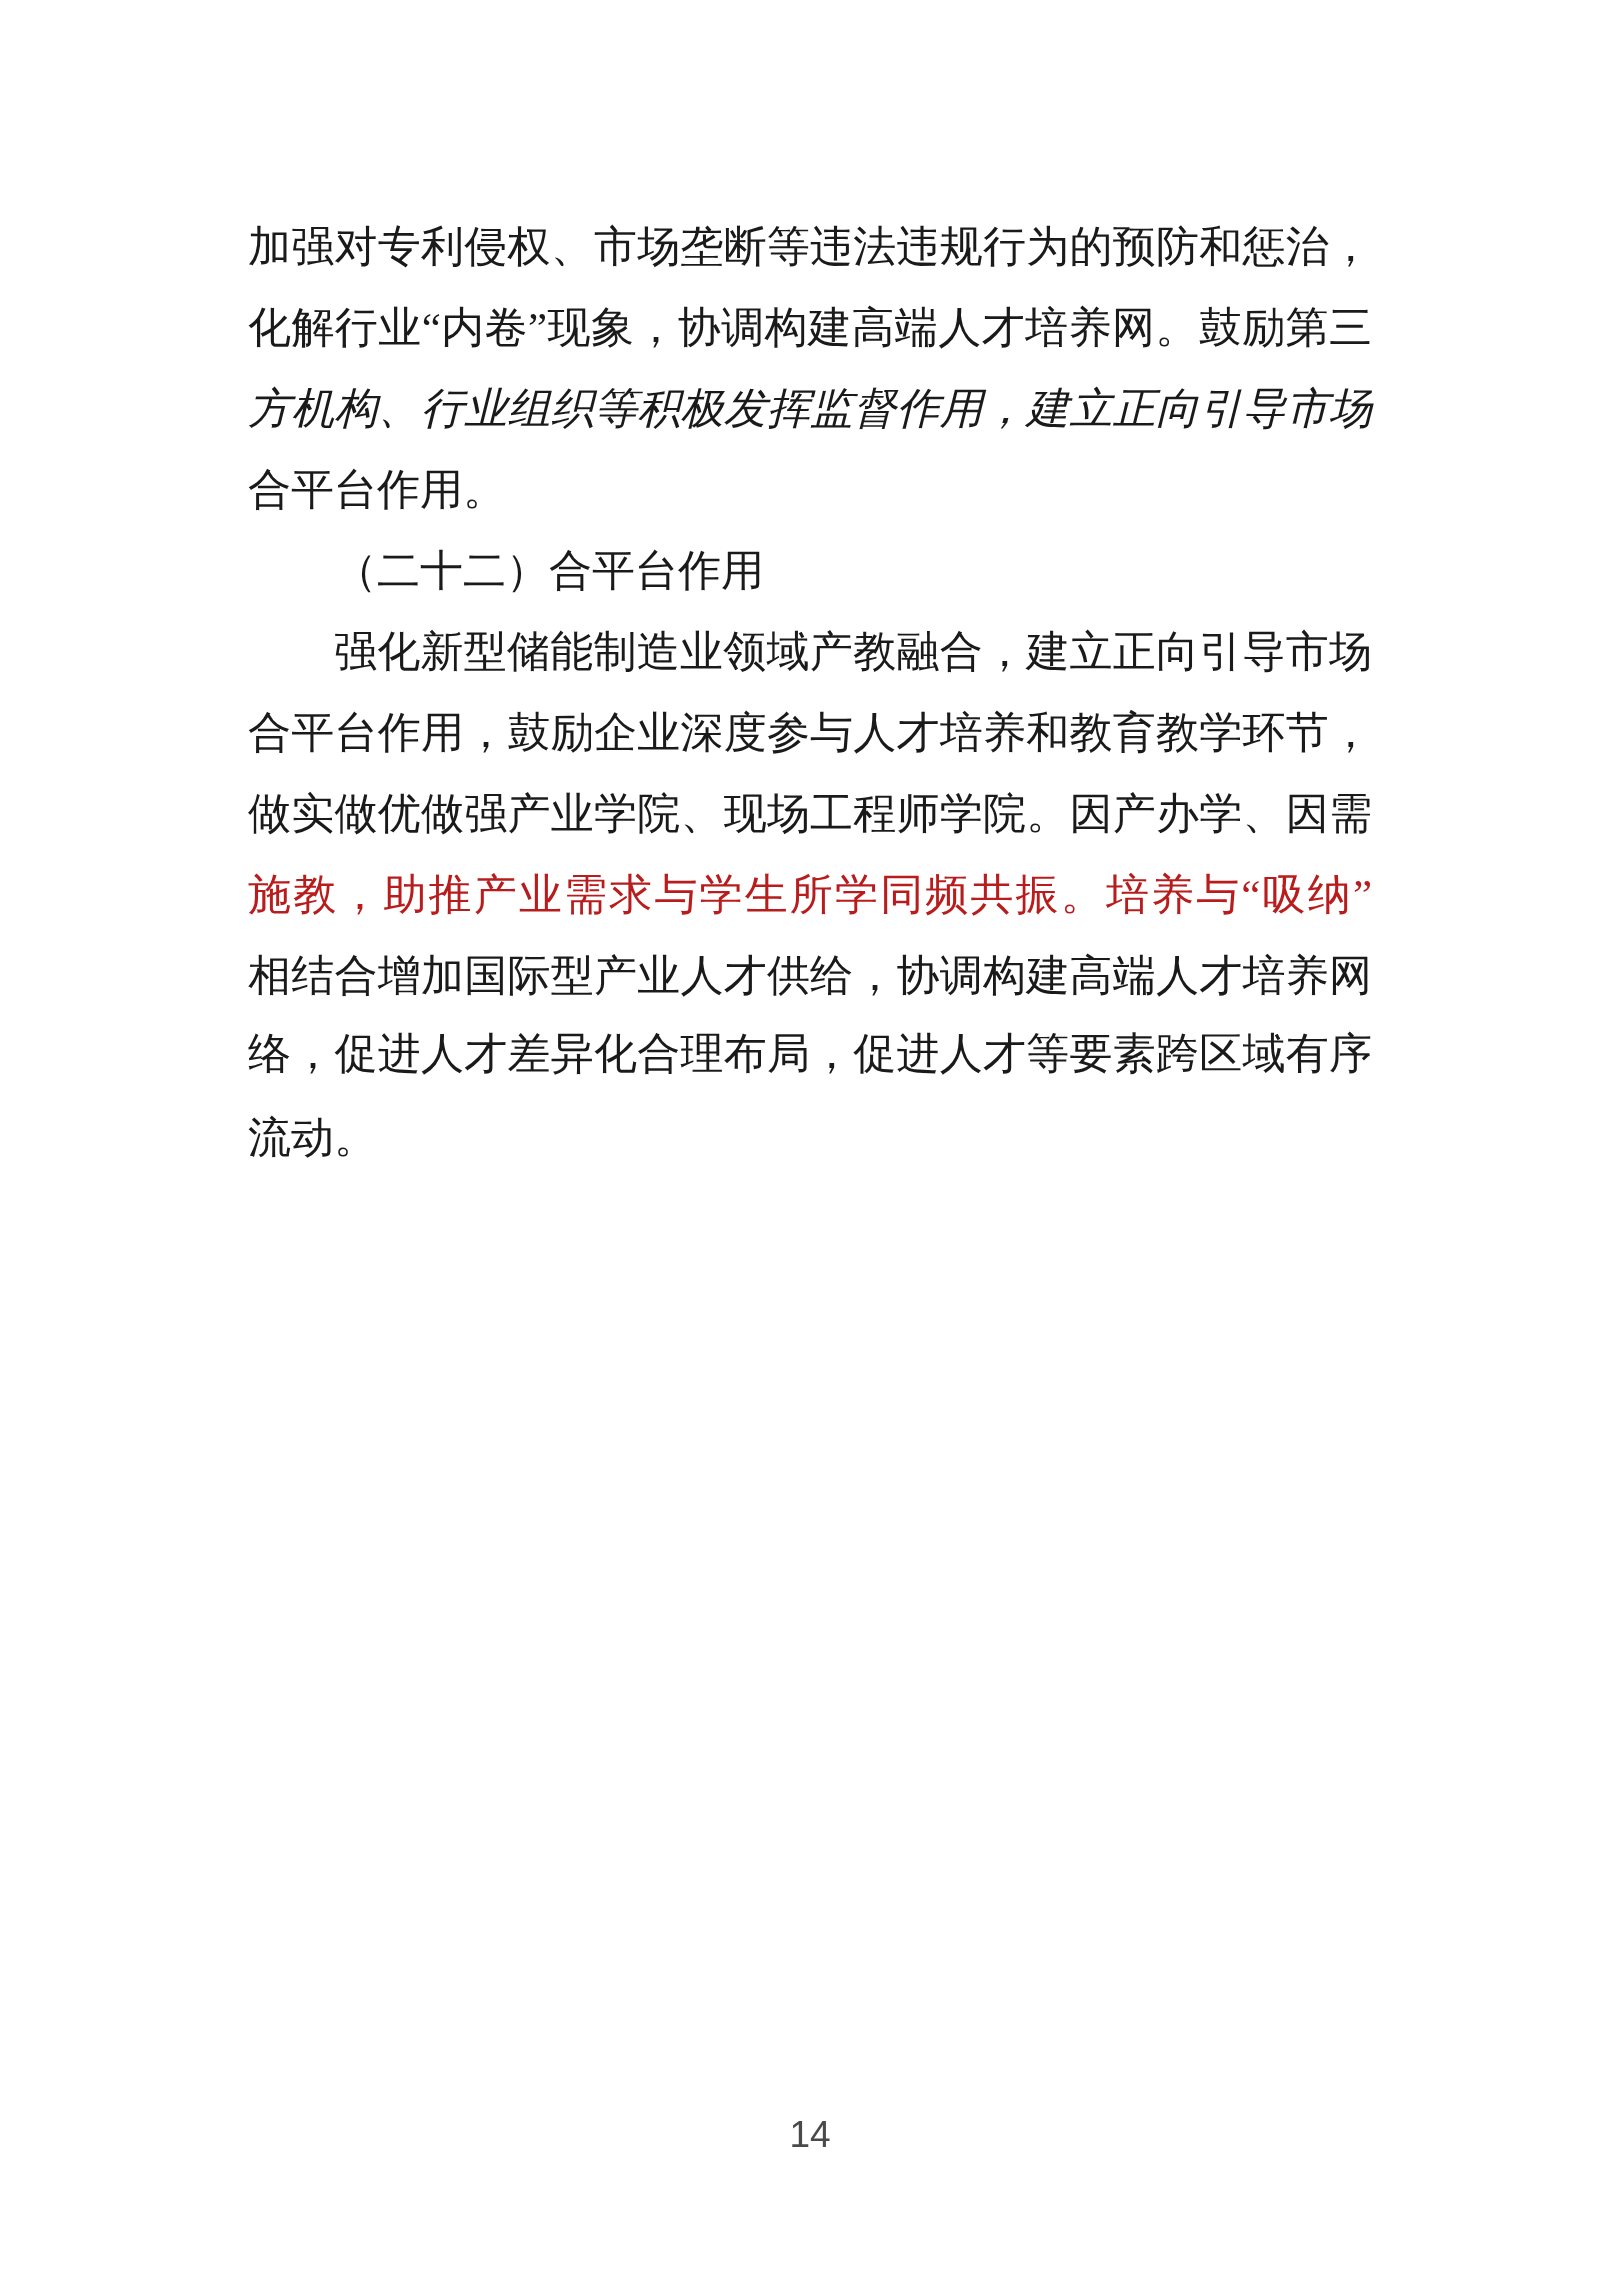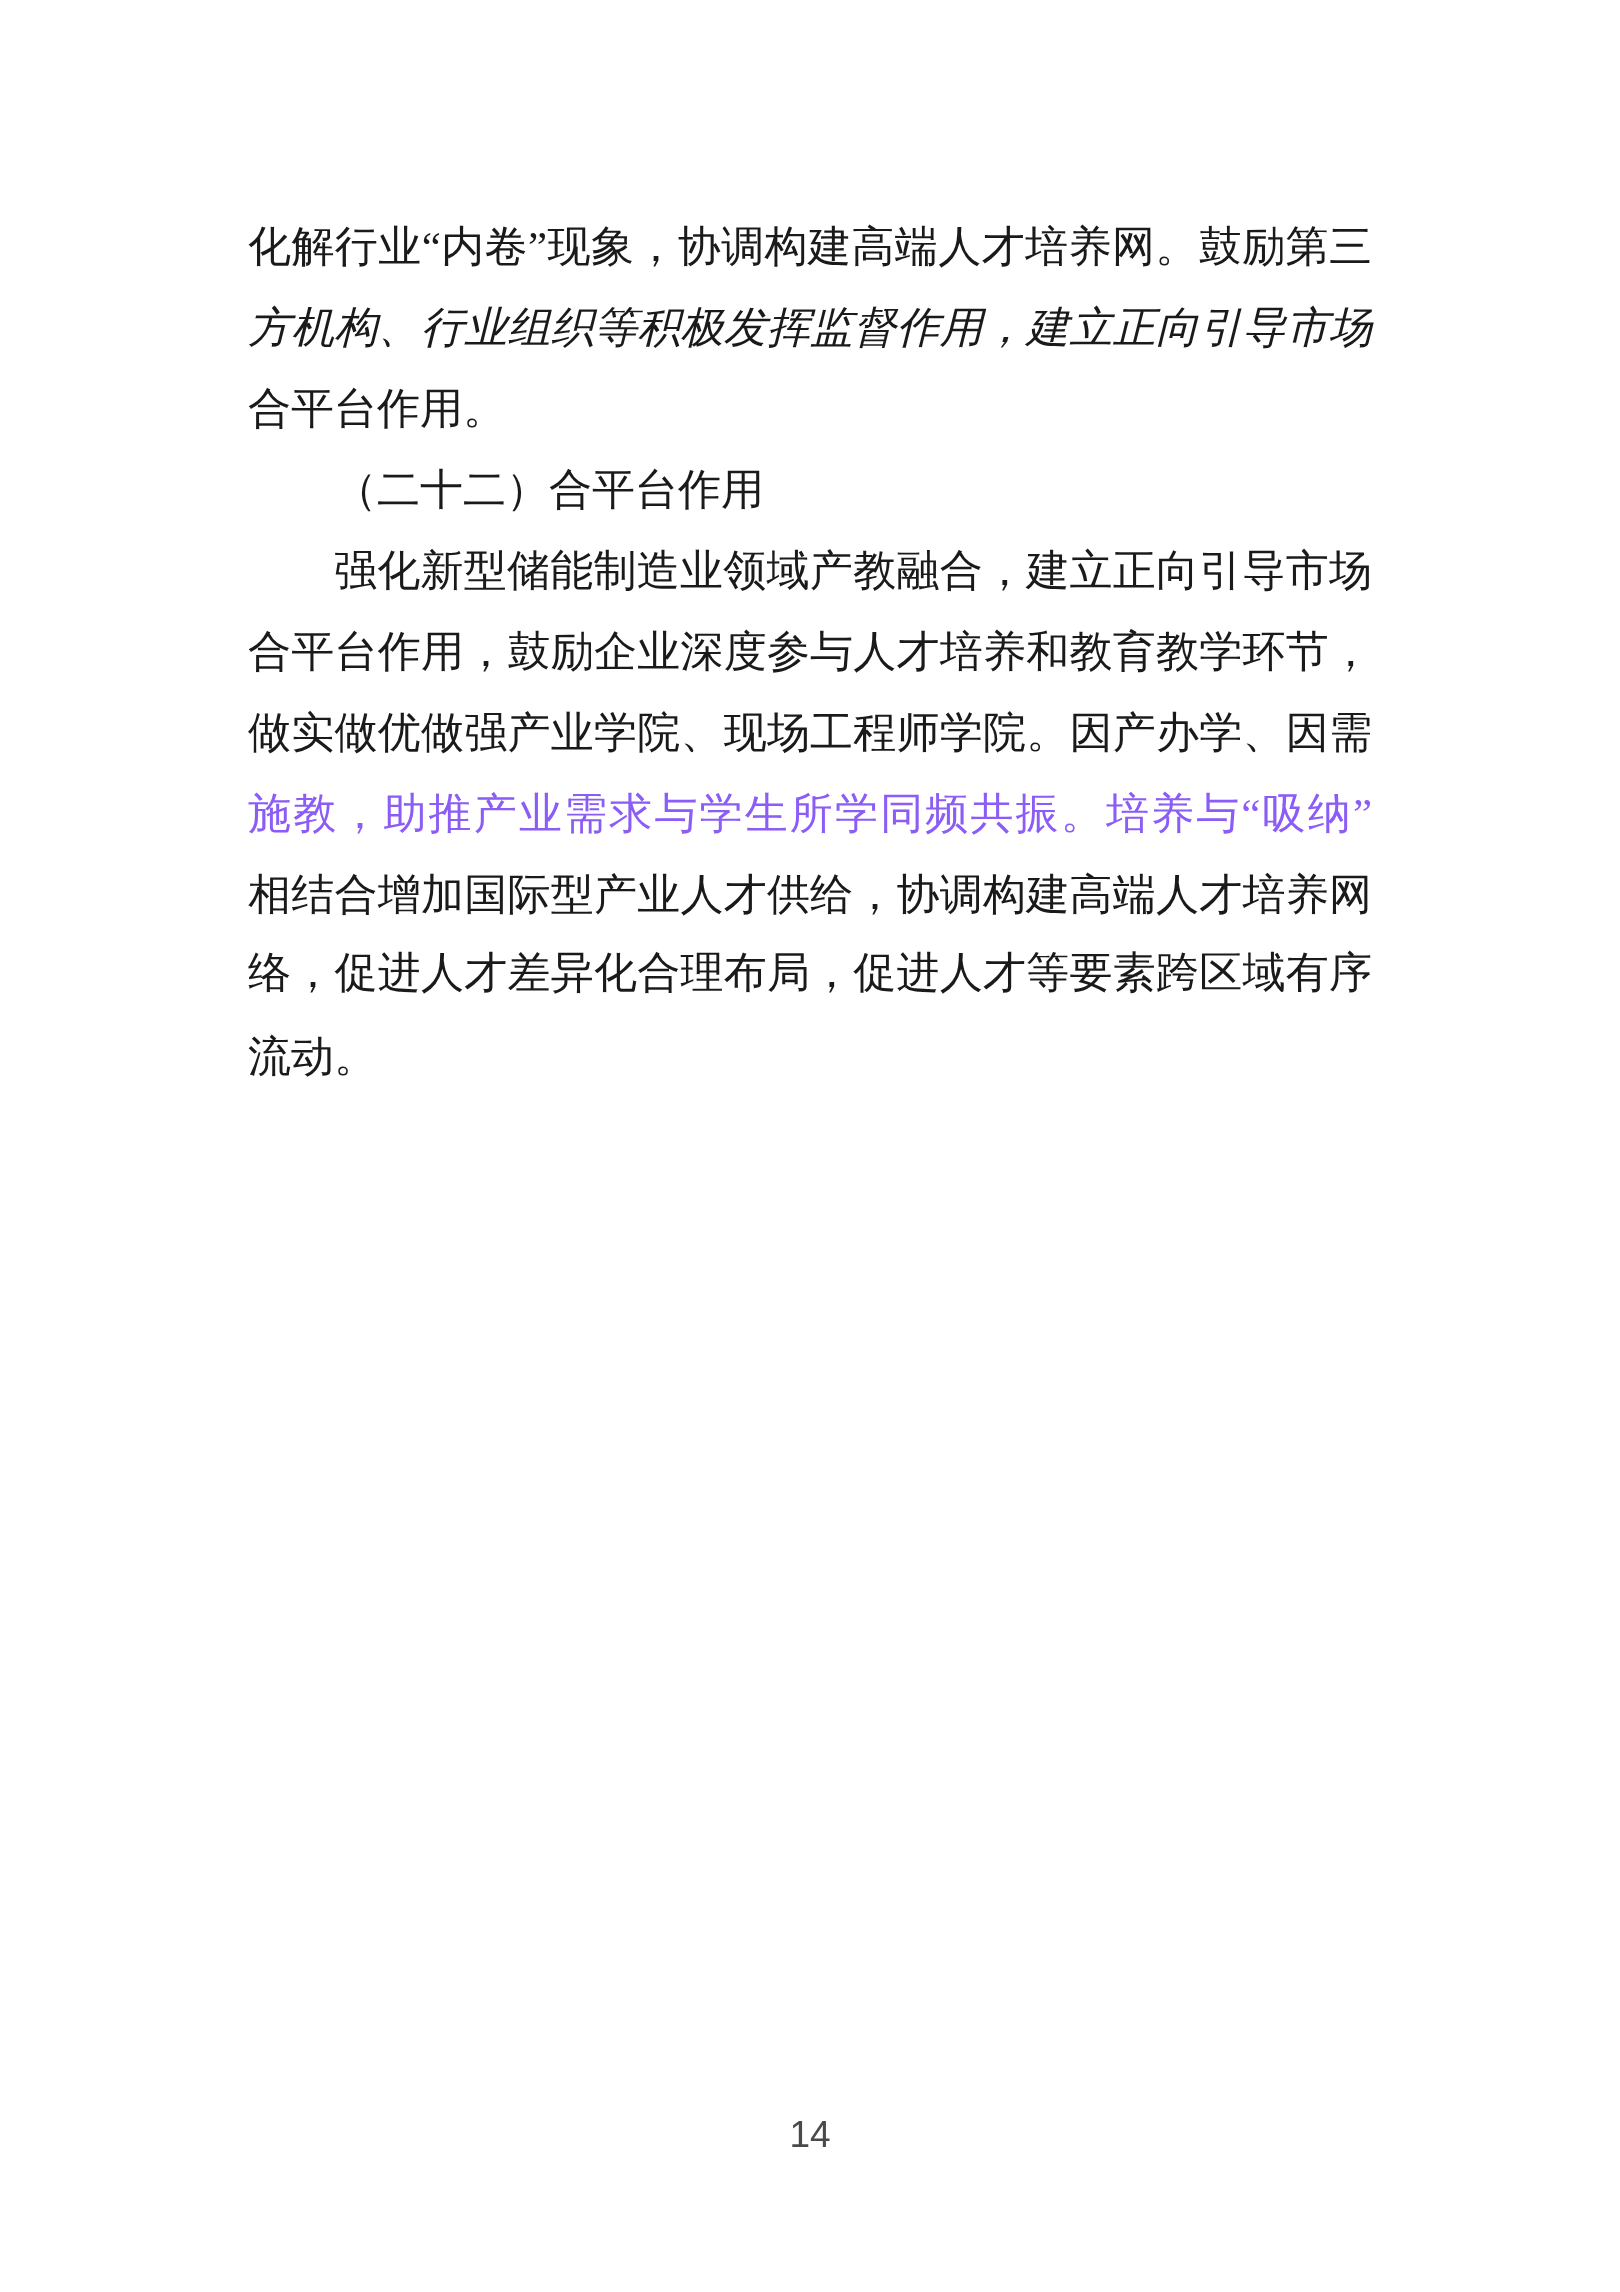--- a/index.html
+++ b/index.html
@@ -69,28 +69,29 @@
     line-height: 39px;
     color: #4a4a4a;
   }
 </style>
 </head>
 <body style="background: rgb(255, 255, 255);">
 
 <div class="page">
 
   <main class="text-block" id="text-block">
+      <div class="line justify" style="color: rgb(26, 26, 26);">加强对专利侵权、市场垄断等违法违规行为的预防和惩治，</div>
       <div class="line justify" style="color: rgb(26, 26, 26);">化解行业“内卷”现象，协调构建高端人才培养网。鼓励第三</div>
       <div class="line justify" style="color: rgb(26, 26, 26); font-style: italic;">方机构、行业组织等积极发挥监督作用，建立正向引导市场</div>
       <div class="line" style="color: rgb(26, 26, 26);">合平台作用。</div>
       <div class="line indent heading" style="color: rgb(26, 26, 26);">（二十二）合平台作用</div>
       <div class="line justify indent" style="color: rgb(26, 26, 26);">强化新型储能制造业领域产教融合，建立正向引导市场</div>
       <div class="line justify" style="color: rgb(26, 26, 26);">合平台作用，鼓励企业深度参与人才培养和教育教学环节，</div>
       <div class="line justify" style="color: rgb(26, 26, 26);">做实做优做强产业学院、现场工程师学院。因产办学、因需</div>
-      <div class="line justify" style="color: #8b5cf6;">施教，助推产业需求与学生所学同频共振。培养与“吸纳”</div>
+      <div class="line justify" style="color: #b91c1c;">施教，助推产业需求与学生所学同频共振。培养与“吸纳”</div>
       <div class="line justify" style="color: rgb(26, 26, 26); font-family: Liberation Serif, serif;">相结合增加国际型产业人才供给，协调构建高端人才培养网</div>
       <div class="line justify" style="color: rgb(26, 26, 26); font-family: Liberation Mono, monospace;">络，促进人才差异化合理布局，促进人才等要素跨区域有序</div>
       <div class="line" style="color: rgb(26, 26, 26);">流动。</div>
     </main>
 
   <footer class="page-footer">
     <span class="page-number" style="color: rgb(74, 74, 74);">14</span>
   </footer>
 
 </div>

